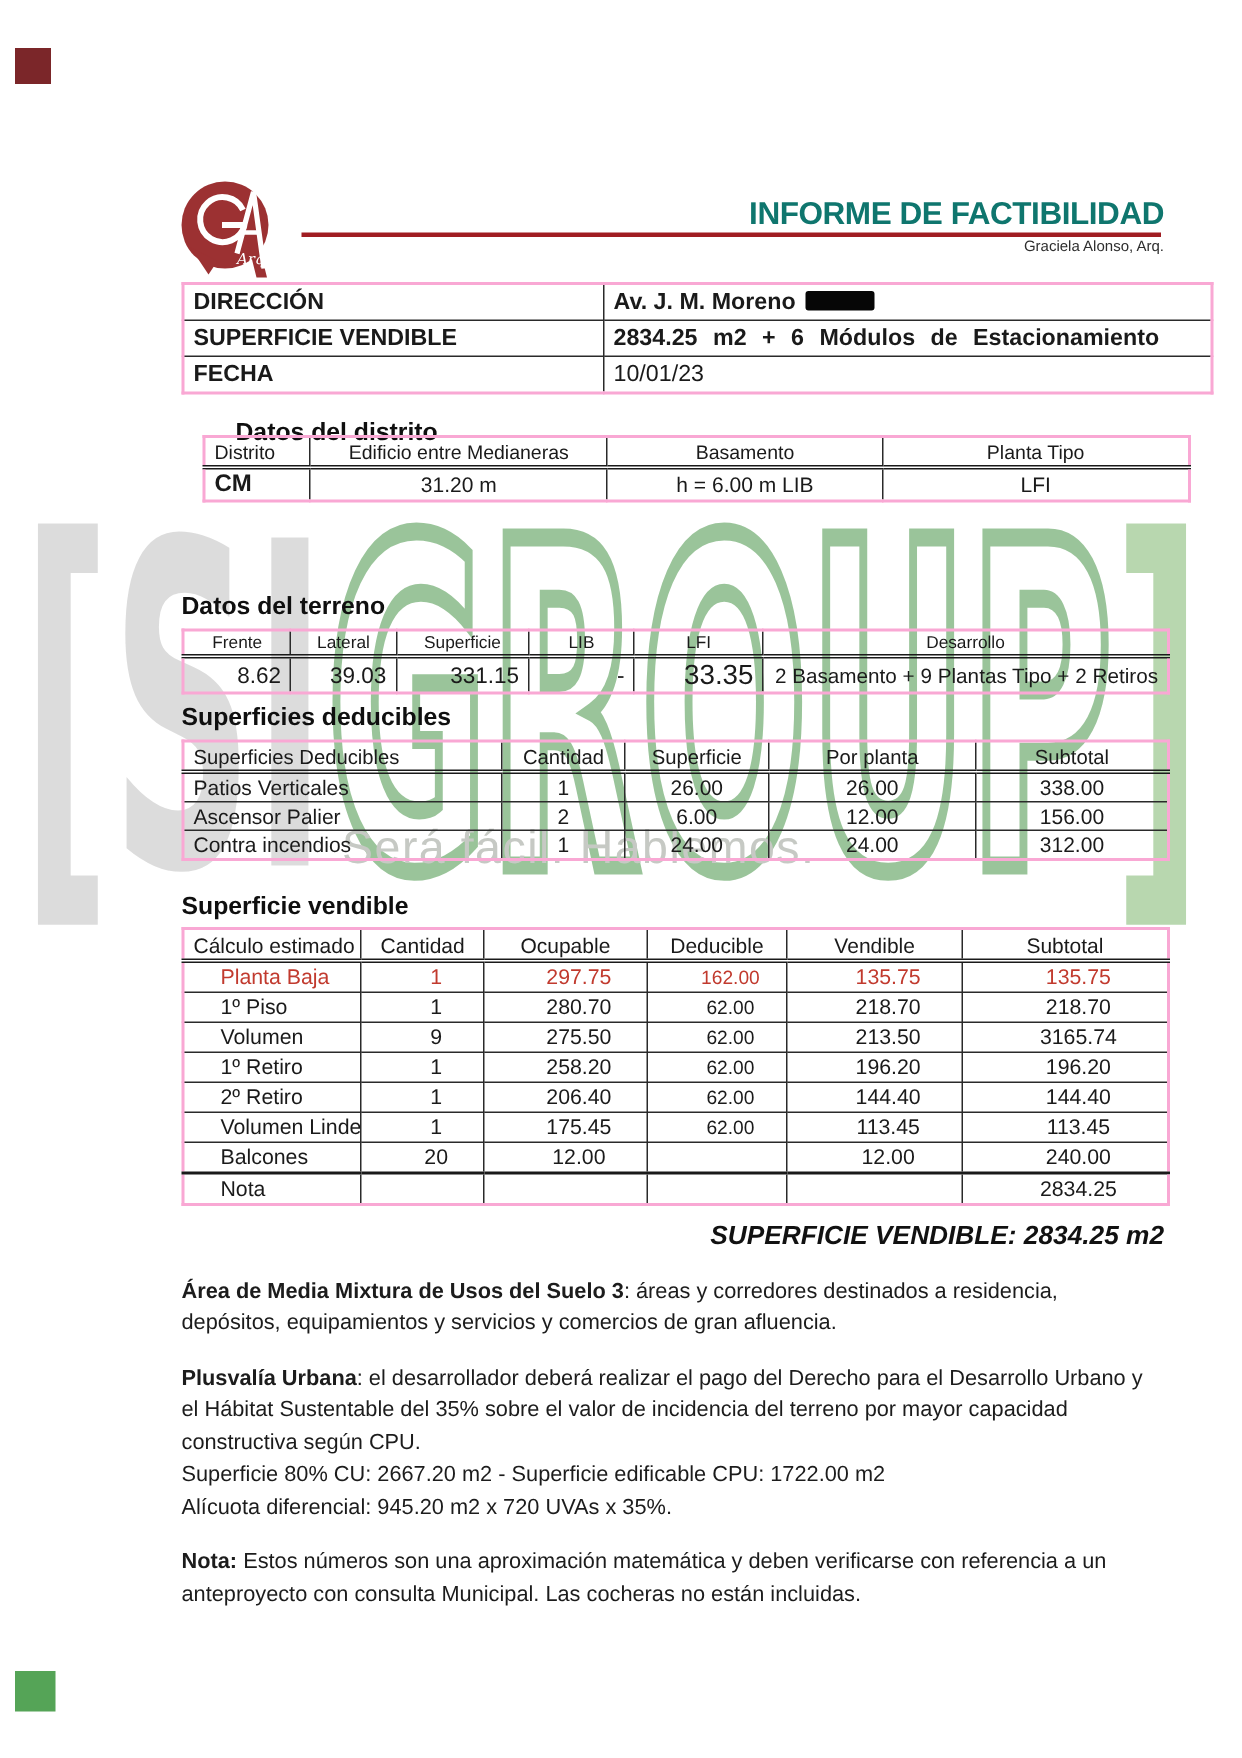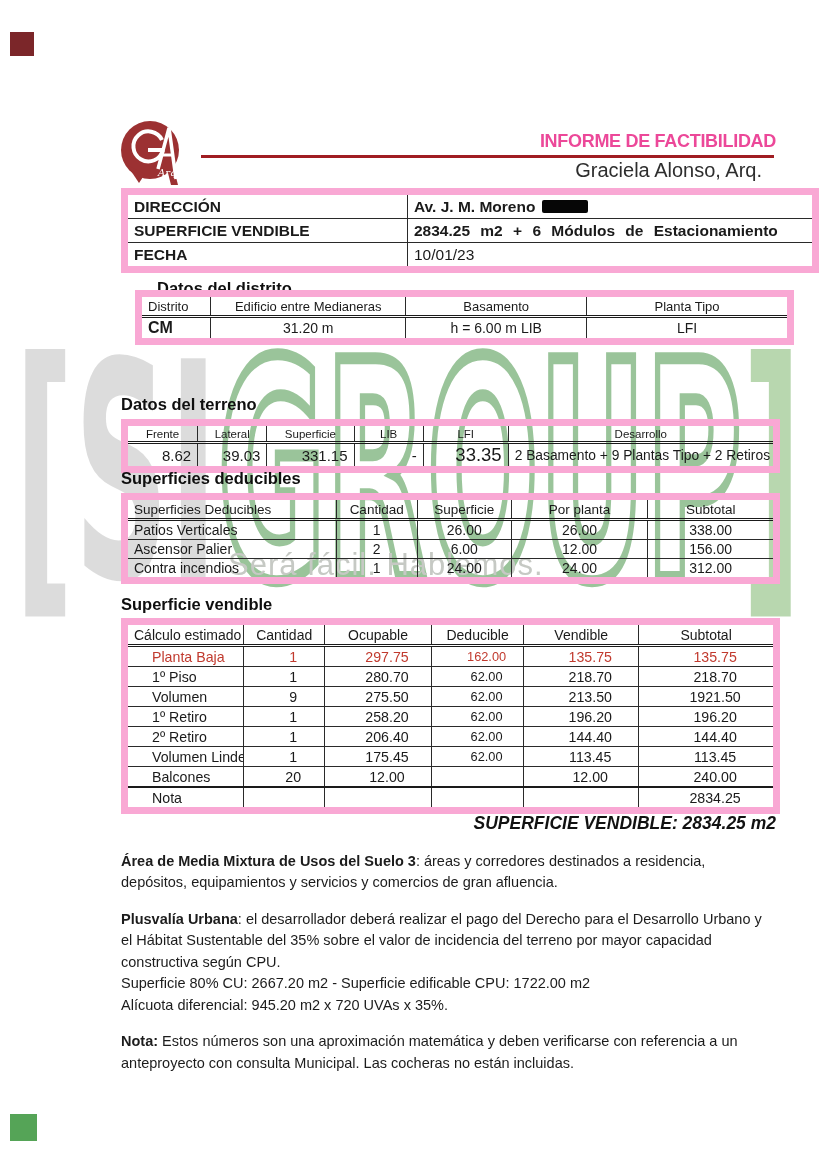--- a/index.html
+++ b/index.html
@@ -14,30 +14,30 @@
   .wm-tagline{position:absolute;left:228px;top:547px;font-size:31px;letter-spacing:1px;
               color:#c6c9c4;white-space:nowrap;}
   .mark{position:absolute;}
   .mark-red{left:10px;top:32px;width:24px;height:24px;background:#7b2629;}
   .mark-green{left:10px;top:1114px;width:27px;height:27px;background:#55a457;}
   
   .content{position:absolute;inset:0;z-index:1;}
   .abs{position:absolute;}
   
   .logo{left:117px;top:119px;}
-  .doc-title{right:52px;top:131px;font-size:18px;font-weight:bold;color:#ec4899;
+  .doc-title{right:52px;top:131px;font-size:21px;font-weight:bold;color:#0f766e;
              letter-spacing:-.3px;white-space:nowrap;}
-  .doc-subtitle{right:66px;top:159px;font-size:20px;color:#2e2e2e;white-space:nowrap;}
+  .doc-subtitle{right:52px;top:159px;font-size:10px;color:#2e2e2e;white-space:nowrap;}
   .red-line{left:201px;top:155px;width:573px;height:3px;background:#a01d22;}
   
   .section-heading{font-size:16.5px;font-weight:bold;color:#0f0f0f;white-space:nowrap;}
   
   table{border-collapse:collapse;table-layout:fixed;width:659px;background:transparent;}
   th,td{border:1.5px solid #2a2a2a;padding:0 6px;white-space:nowrap;overflow:hidden;}
-  table{border:7px solid #f9a8d4;}
+  table{border:2px solid #f9a8d4;}
   thead th{border-bottom:3px double #1a1a1a;font-weight:normal;}
   .total-row td{border-top:2.5px solid #1a1a1a;}
   .red-row td{color:#c13a2e;}
   
   .t-summary td{height:23px;font-size:15.5px;}
   .t-summary .lbl{width:267px;font-weight:bold;}
   .t-summary .val{width:392px;}
   .bold-val{font-weight:bold;}
   .justified{word-spacing:6px;}
   .redaction{display:inline-block;width:46px;height:13px;background:#060606;
@@ -235,21 +235,21 @@
             <td>62.00</td>
             <td>218.70</td>
             <td>218.70</td>
           </tr>
           <tr>
             <td>Volumen</td>
             <td>9</td>
             <td>275.50</td>
             <td>62.00</td>
             <td>213.50</td>
-            <td>1921.50</td>
+            <td>3165.74</td>
           </tr>
           <tr>
             <td>1º Retiro</td>
             <td>1</td>
             <td>258.20</td>
             <td>62.00</td>
             <td>196.20</td>
             <td>196.20</td>
           </tr>
           <tr>

